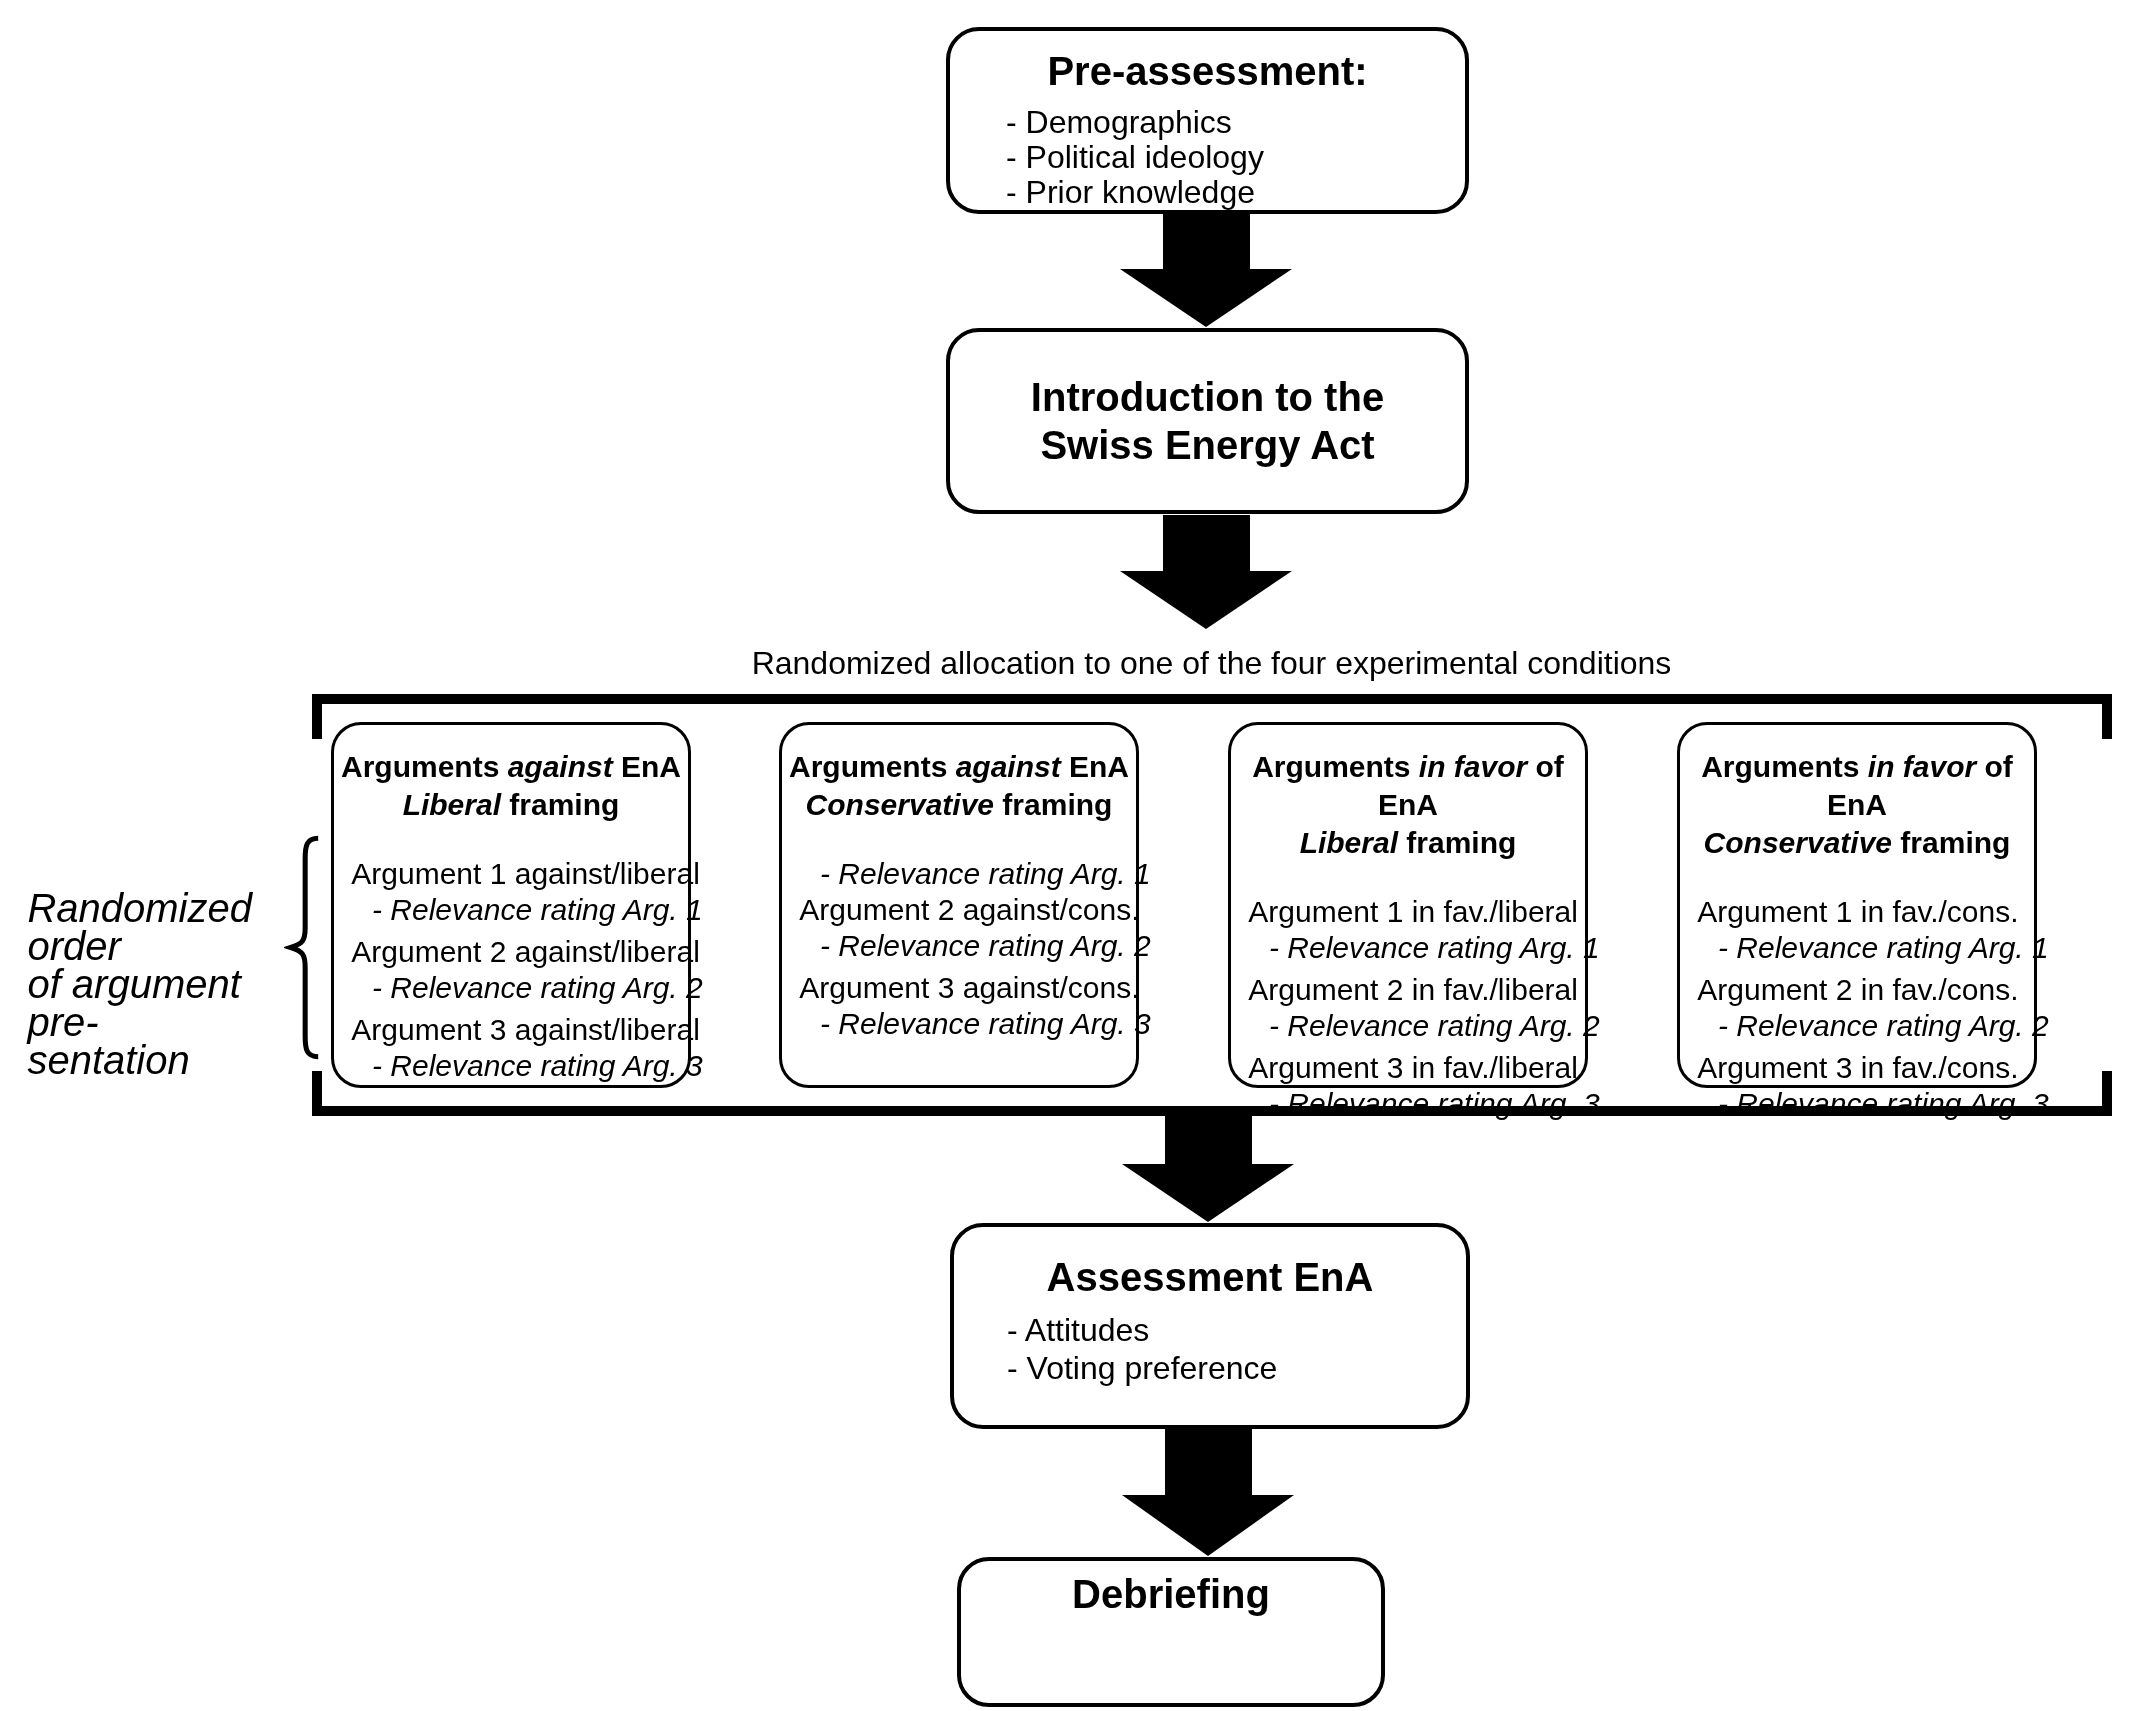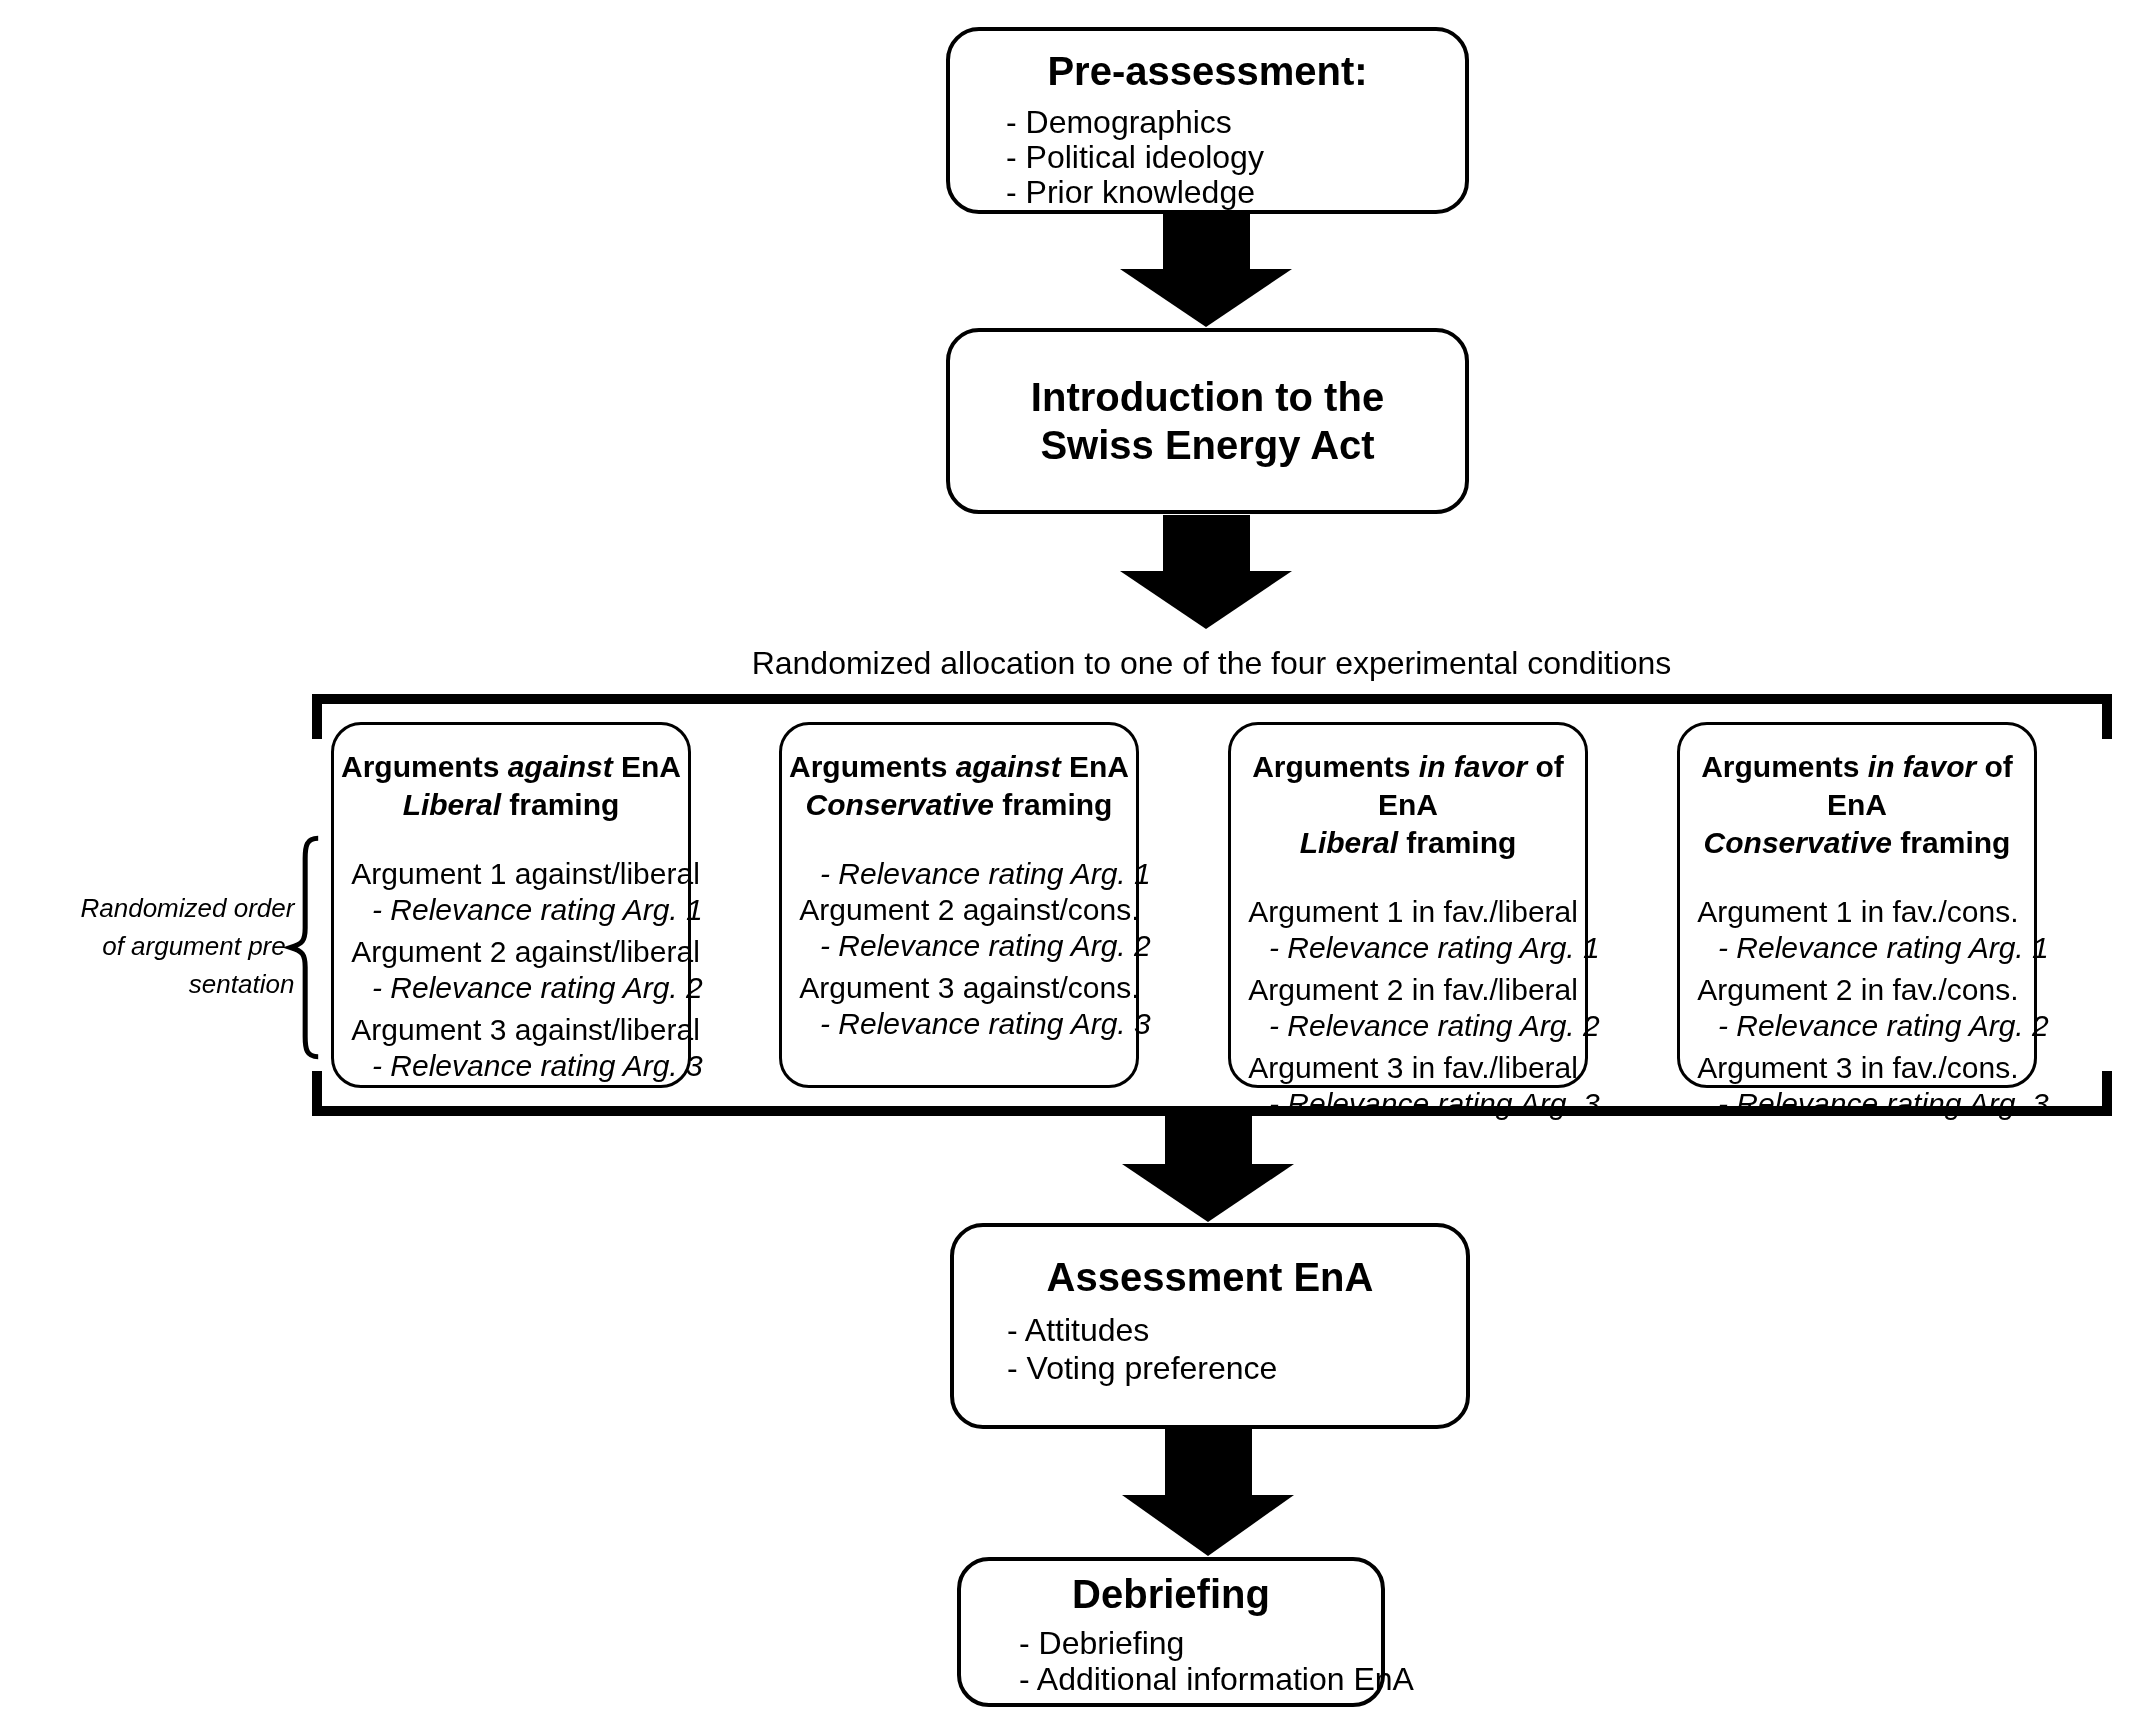--- a/index.html
+++ b/index.html
@@ -67,21 +67,21 @@
   .cond-title { text-align:center; font-weight:bold; font-size:30px; line-height:38px; }
   .cond-title .bi { font-style:italic; }
   .cond-items { margin-top:32px; font-size:30px; line-height:36px; }
   .cond-items .arg { padding-left:17.3px; white-space:pre; }
   .cond-items .arg + .rel + .arg { margin-top:5.8px; }
   .cond-items .rel { padding-left:38px; font-style:italic; white-space:pre; }
 
   
   #order-note {
     position:absolute; left:27.4px; top:889px; width:267px;
-    font-style:italic; font-size:26px; line-height:38px;text-align:right;
+    font-style:italic; font-size:40px; line-height:38px;
   }
   #order-brace { position:absolute; left:284px; top:834px; }
 </style>
 </head>
 <body>
 
 <div class="canvas">
 
   <div class="rbox" id="pre-box">
     <div class="box-title">Pre-assessment:</div>
@@ -197,20 +197,16 @@
     </div>
   </div>
 
   <div class="arrow" id="arrow4">
     <div class="stem"></div>
     <div class="head"></div>
   </div>
 
   <div class="rbox" id="debrief-box">
     <div class="box-title">Debriefing</div>
-    <div class="box-items">
-      <div>- Debriefing</div>
-      <div>- Additional information EnA</div>
-    </div>
   </div>
 
 </div>
 
 
 </body></html>

